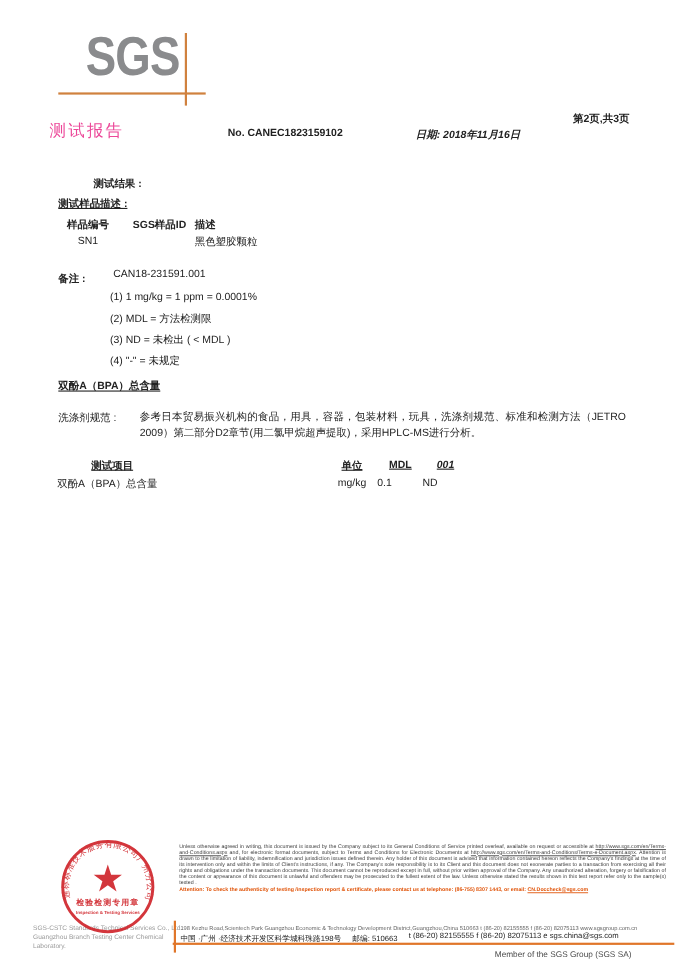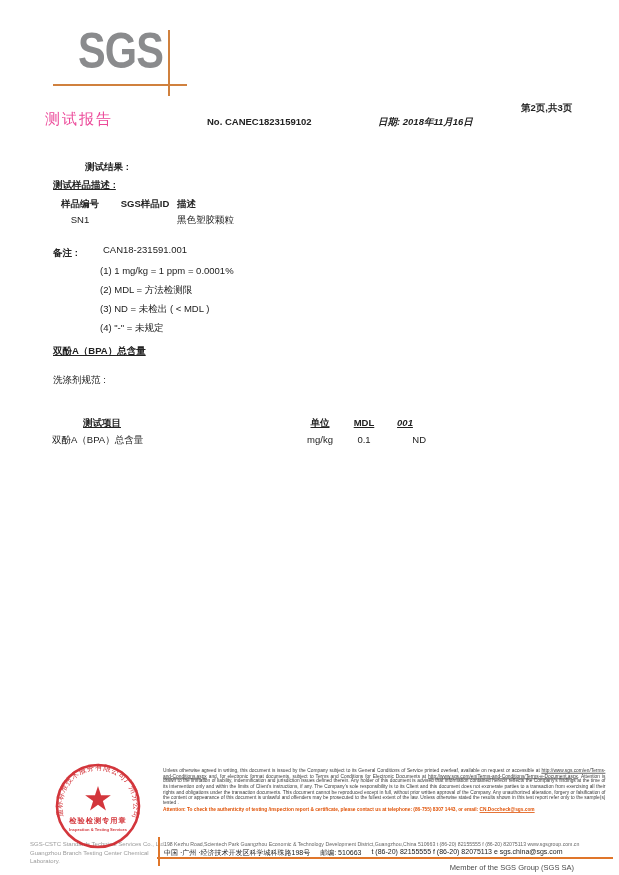--- a/index.html
+++ b/index.html
@@ -39,22 +39,22 @@
   .method-label { position:absolute; left:53px; top:374px; }
   .method-text { position:absolute; left:127px; top:373px; width:442px; font-size:9.5px; line-height:13.5px; color:#222; text-align:justify; }
 
   
   .res-h-item { position:absolute; left:58px;  top:417px; font-weight:bold; text-decoration:underline;margin-left:25px; }
   .res-h-unit { position:absolute; left:295px; top:417px; width:50px; text-align:center; font-weight:bold; text-decoration:underline; }
   .res-h-mdl  { position:absolute; left:343px; top:417px; width:42px; text-align:center; font-weight:bold; text-decoration:underline; }
   .res-h-val  { position:absolute; left:384px; top:417px; width:42px; text-align:center; font-weight:bold; font-style:italic; text-decoration:underline; }
   .res-c-item { position:absolute; left:52px;  top:434px; }
   .res-c-unit { position:absolute; left:295px; top:434px; width:50px; text-align:center; }
-  .res-c-mdl  { position:absolute; left:343px; top:434px; width:42px; text-align:center; }
-  .res-c-val  { position:absolute; left:384px; top:434px; width:42px; text-align:right; }
+  .res-c-mdl  { position:absolute; left:343px; top:434px; width:42px; }
+  .res-c-val  { position:absolute; left:384px; top:434px; width:42px; text-align:left; }
 
   
   .stamp-svg { position:absolute; left:52px; top:761px; opacity:0.9; }
   .company-lines { position:absolute; left:30px; top:840px; width:150px; font-size:6px; line-height:8.5px; color:#9a9a9a; }
 
   
   .legal-wrap { position:absolute; left:163px; top:768px; width:553px; transform:scale(0.8); transform-origin:left top; }
   .legal-text { font-size:6px; line-height:6.7px; color:#3c3c3c; text-align:justify; }
   .legal-link { text-decoration:underline; }
   .attention  { margin-top:2px; font-size:6px; line-height:6.9px; color:#e05206; font-weight:bold; }
@@ -92,20 +92,21 @@
   <div class="body-label smp-c3">黑色塑胶颗粒</div>
 
   <div class="body-label bold notes-heading">备注 :</div>
   <div class="note-item" style="top:265px">(1) 1 mg/kg = 1 ppm = 0.0001%</div>
   <div class="note-item" style="top:284px">(2) MDL = 方法检测限</div>
   <div class="note-item" style="top:303px">(3) ND = 未检出 ( &lt; MDL )</div>
   <div class="note-item" style="top:322px">(4) "-" = 未规定</div>
 
   <div class="bpa-heading">双酚A（BPA）总含量</div>
   <div class="body-label method-label">洗涤剂规范 :</div>
+  <div class="method-text">参考日本贸易振兴机构的食品，用具，容器，包装材料，玩具，洗涤剂规范、标准和检测方法（JETRO 2009）第二部分D2章节(用二氯甲烷超声提取)，采用HPLC-MS进行分析。</div>
 
   <div class="body-label res-h-item">测试项目</div>
   <div class="body-label res-h-unit">单位</div>
   <div class="body-label res-h-mdl">MDL</div>
   <div class="body-label res-h-val">001</div>
   <div class="body-label res-c-item">双酚A（BPA）总含量</div>
   <div class="body-label res-c-unit">mg/kg</div>
   <div class="body-label res-c-mdl">0.1</div>
   <div class="body-label res-c-val">ND</div>
 

